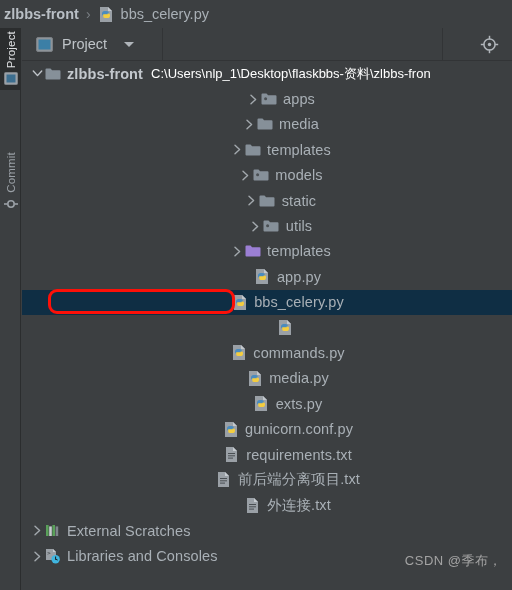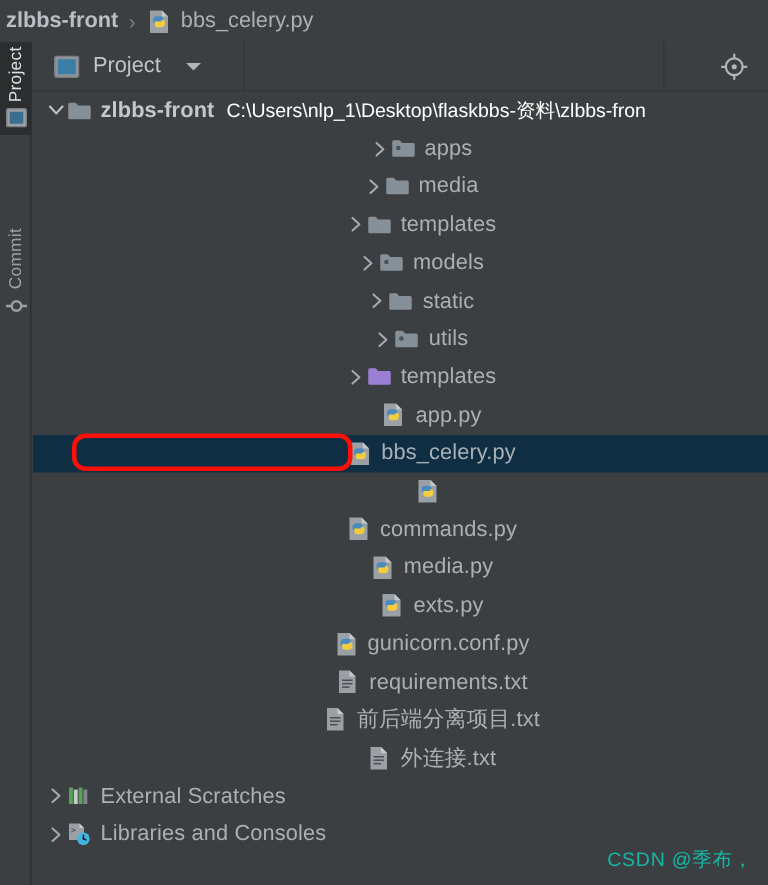--- a/index.html
+++ b/index.html
@@ -173,23 +173,23 @@
     width: 187px; height: 25px;
     border: 3px solid #fc1008;
     border-radius: 9px;
     pointer-events: none;
     z-index: 20;
   }
 
   
   .watermark {
     position: absolute;
-    right: 10px; bottom: 8px;
+    right: 10px; bottom: 20px;
     font-size: 13px;
-    color: #14b8a6;
+    color: #a3a3a3;
     letter-spacing: 0.5px;
   }
 
   svg { display: block; }
 </style>
 </head>
 <body>
 
 <div id="app">
 

